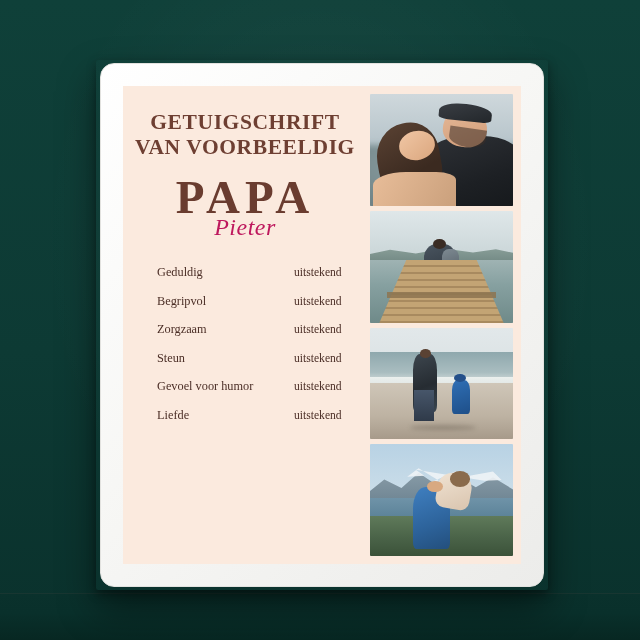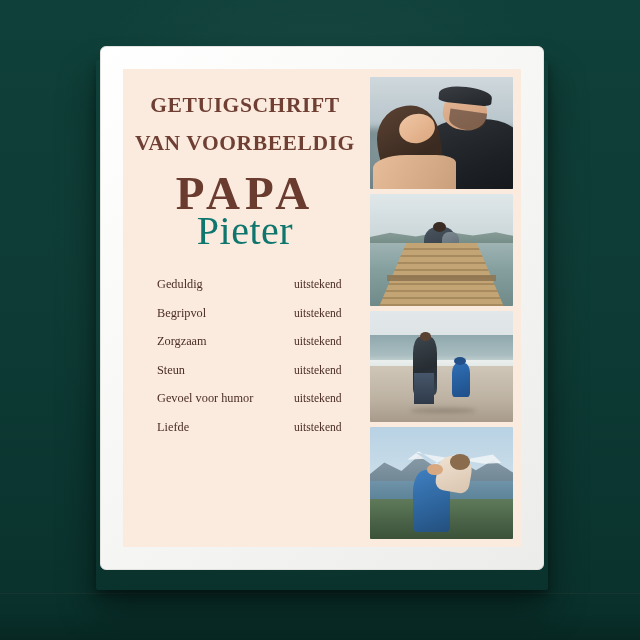--- a/index.html
+++ b/index.html
@@ -46,28 +46,28 @@
     left: 96px;
     top: 60px;
     width: 452px;
     height: 530px;
     box-shadow: 0 18px 38px rgba(0,0,0,0.45), 0 4px 10px rgba(0,0,0,0.35);
     border-radius: 2px;
   }
   #frame {
     position: absolute;
     left: 100px;
-    top: 46px;
+    top: 63px;
     width: 444px;
     height: 524px;
     background: linear-gradient(135deg, #ffffff 0%, #f7f7f5 45%, #ececea 100%);
     padding: 22px;
     box-sizing: border-box;
     border: 1px solid #e2e2df;
-    border-radius: 6px;
+    border-radius: 14px;
   }
   #frame-inner {
     position: relative;
     width: 100%;
     height: 100%;
     background: #fdf3ea;
     box-shadow: inset 0 0 0 1px rgba(0,0,0,0.06), inset 2px 2px 6px rgba(0,0,0,0.10);
     display: flex;
     overflow: hidden;
   }
@@ -95,36 +95,37 @@
   
   .head-line {
     text-align: center;
     color: #6e3f32;
     font-family: "Liberation Serif", serif;
     font-weight: bold;
     letter-spacing: 0.6px;
     line-height: 1.02;
   }
   #head1 { font-size: 21.5px; margin-top: 12px; }
-  #head2 { font-size: 21.5px; margin-top: 16px; }
+  #head2 { font-size: 21.5px; margin-top: 3px; }
   #papa {
     text-align: center;
     color: #6a3c2f;
     font-family: "Liberation Serif", serif;
     font-weight: bold;
     font-size: 47px;
     letter-spacing: 5px;
     line-height: 0.95;
     margin-top: 16px;
   }
   #name {
     text-align: center;
-    color: #0f766e;
+    color: #be185d;
     font-family: "Liberation Serif", serif;
-    font-size: 40px;
+    font-style: italic;
+    font-size: 24px;
     line-height: 1;
     margin-top: -4px;
     letter-spacing: 0.5px;
   }
 
   
   #traits {
     margin-top: 26px;
     padding: 0 6px 0 22px;
   }

